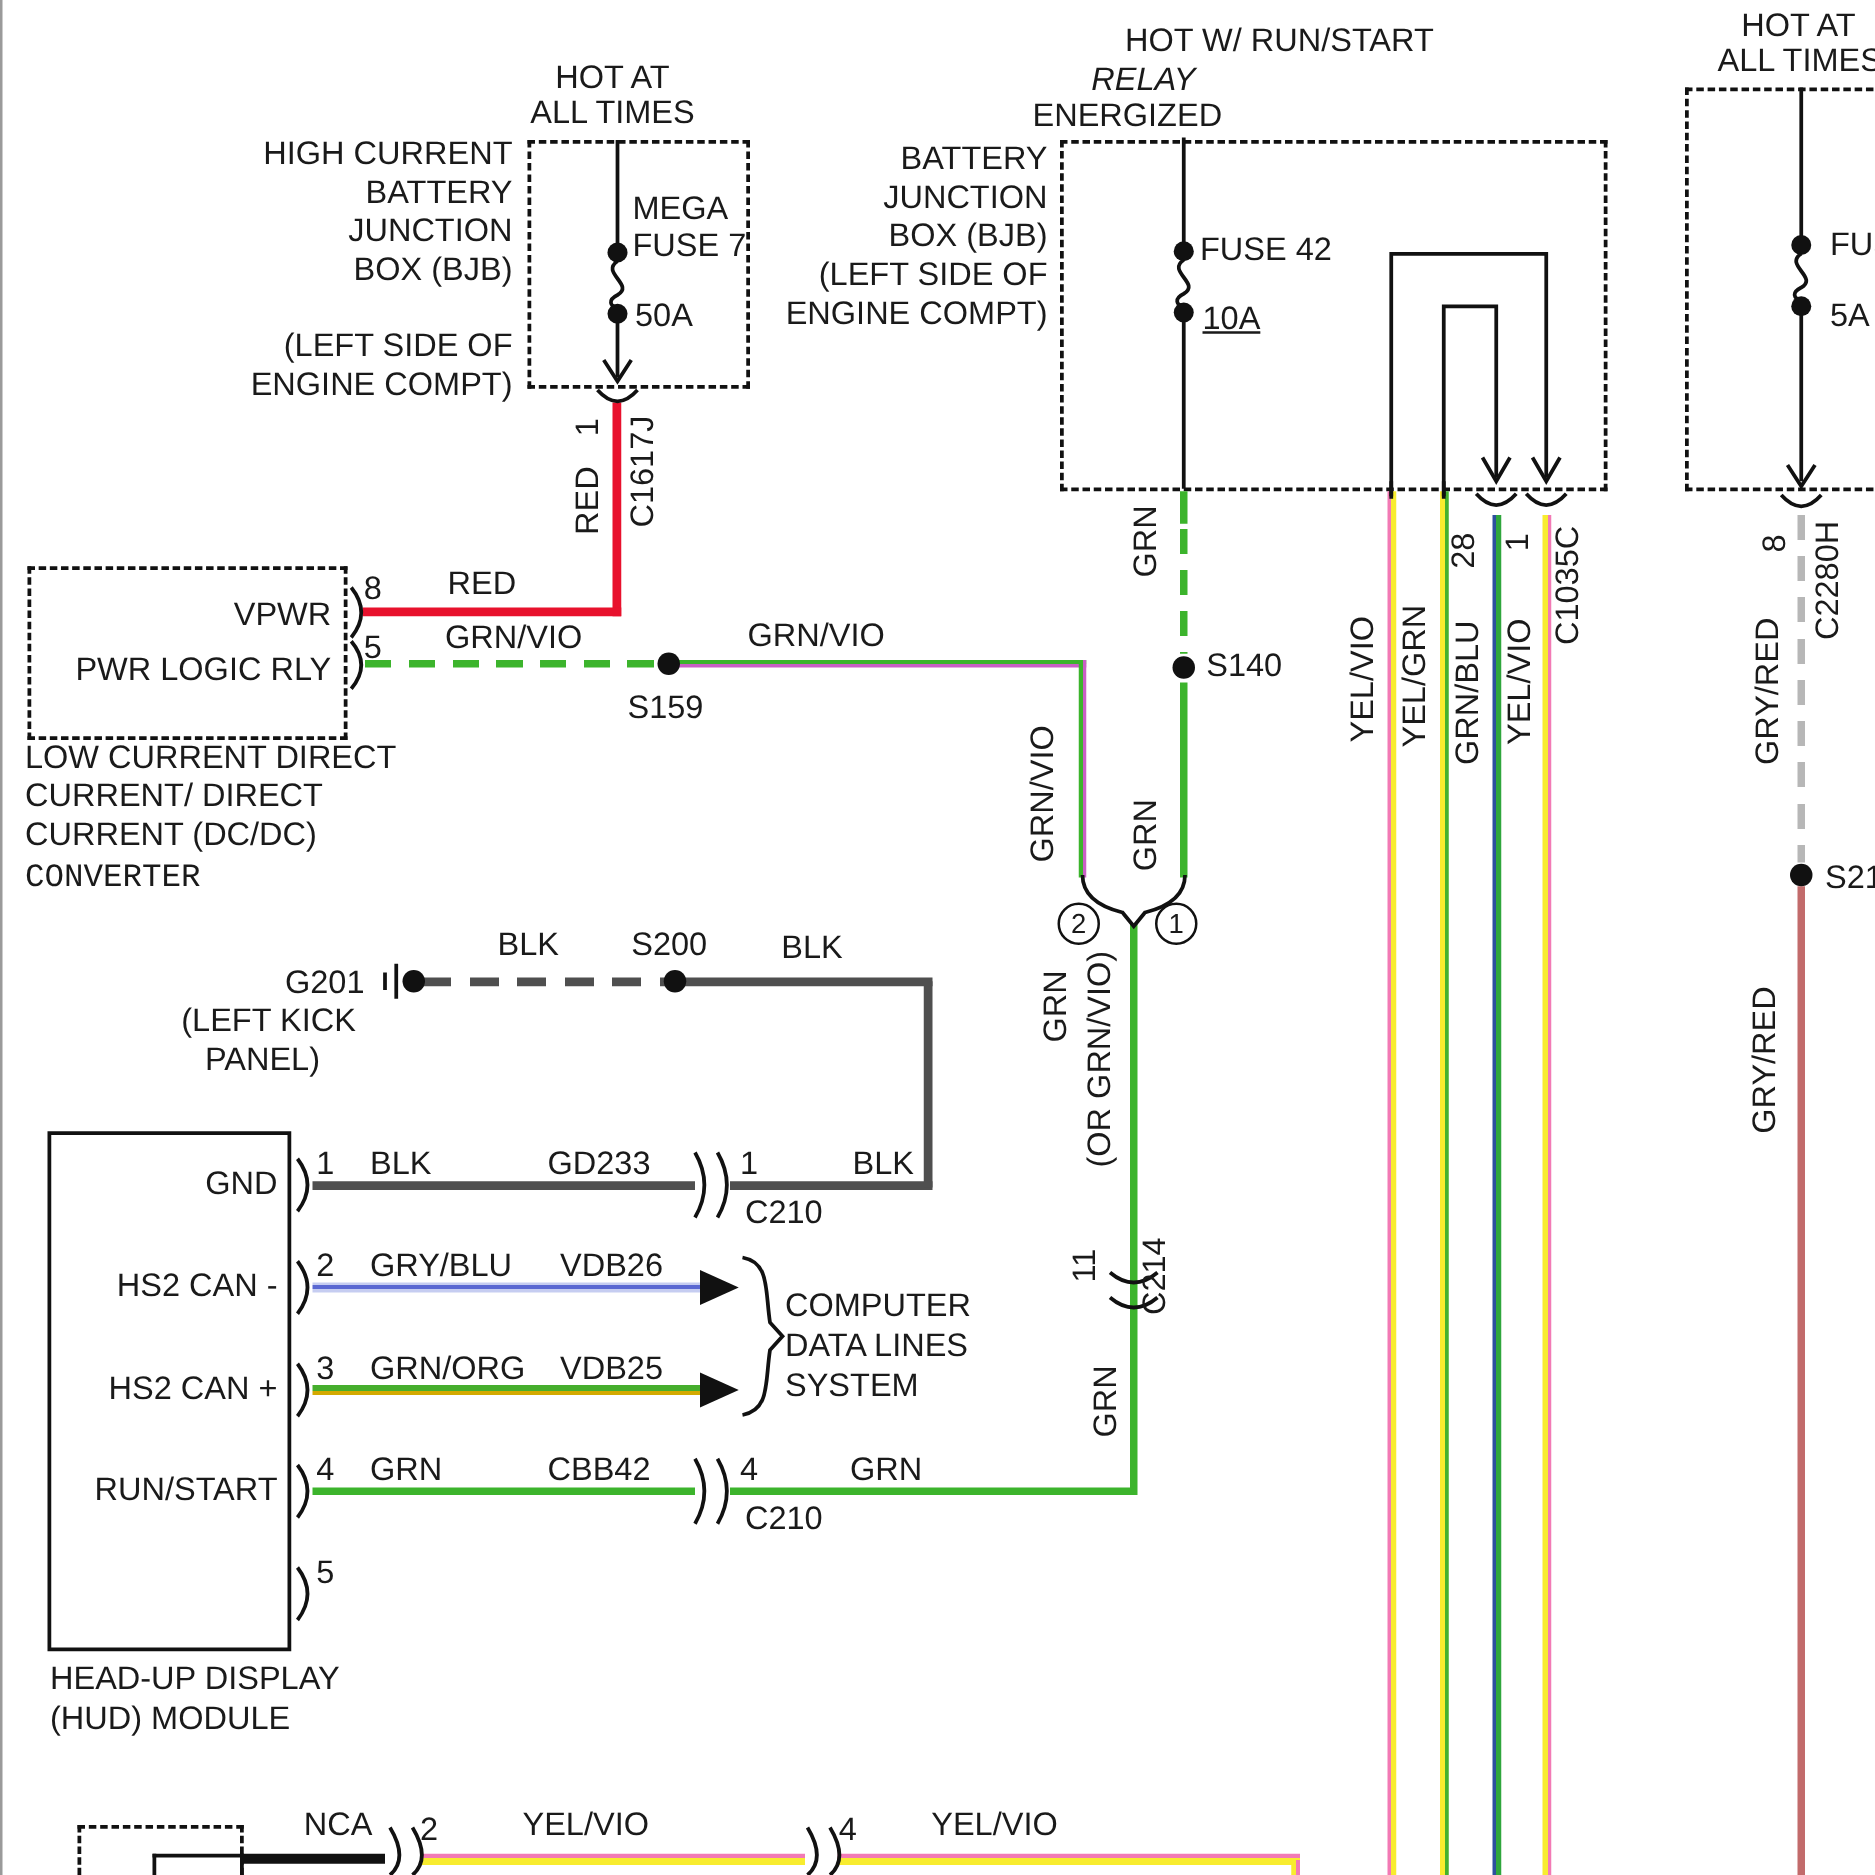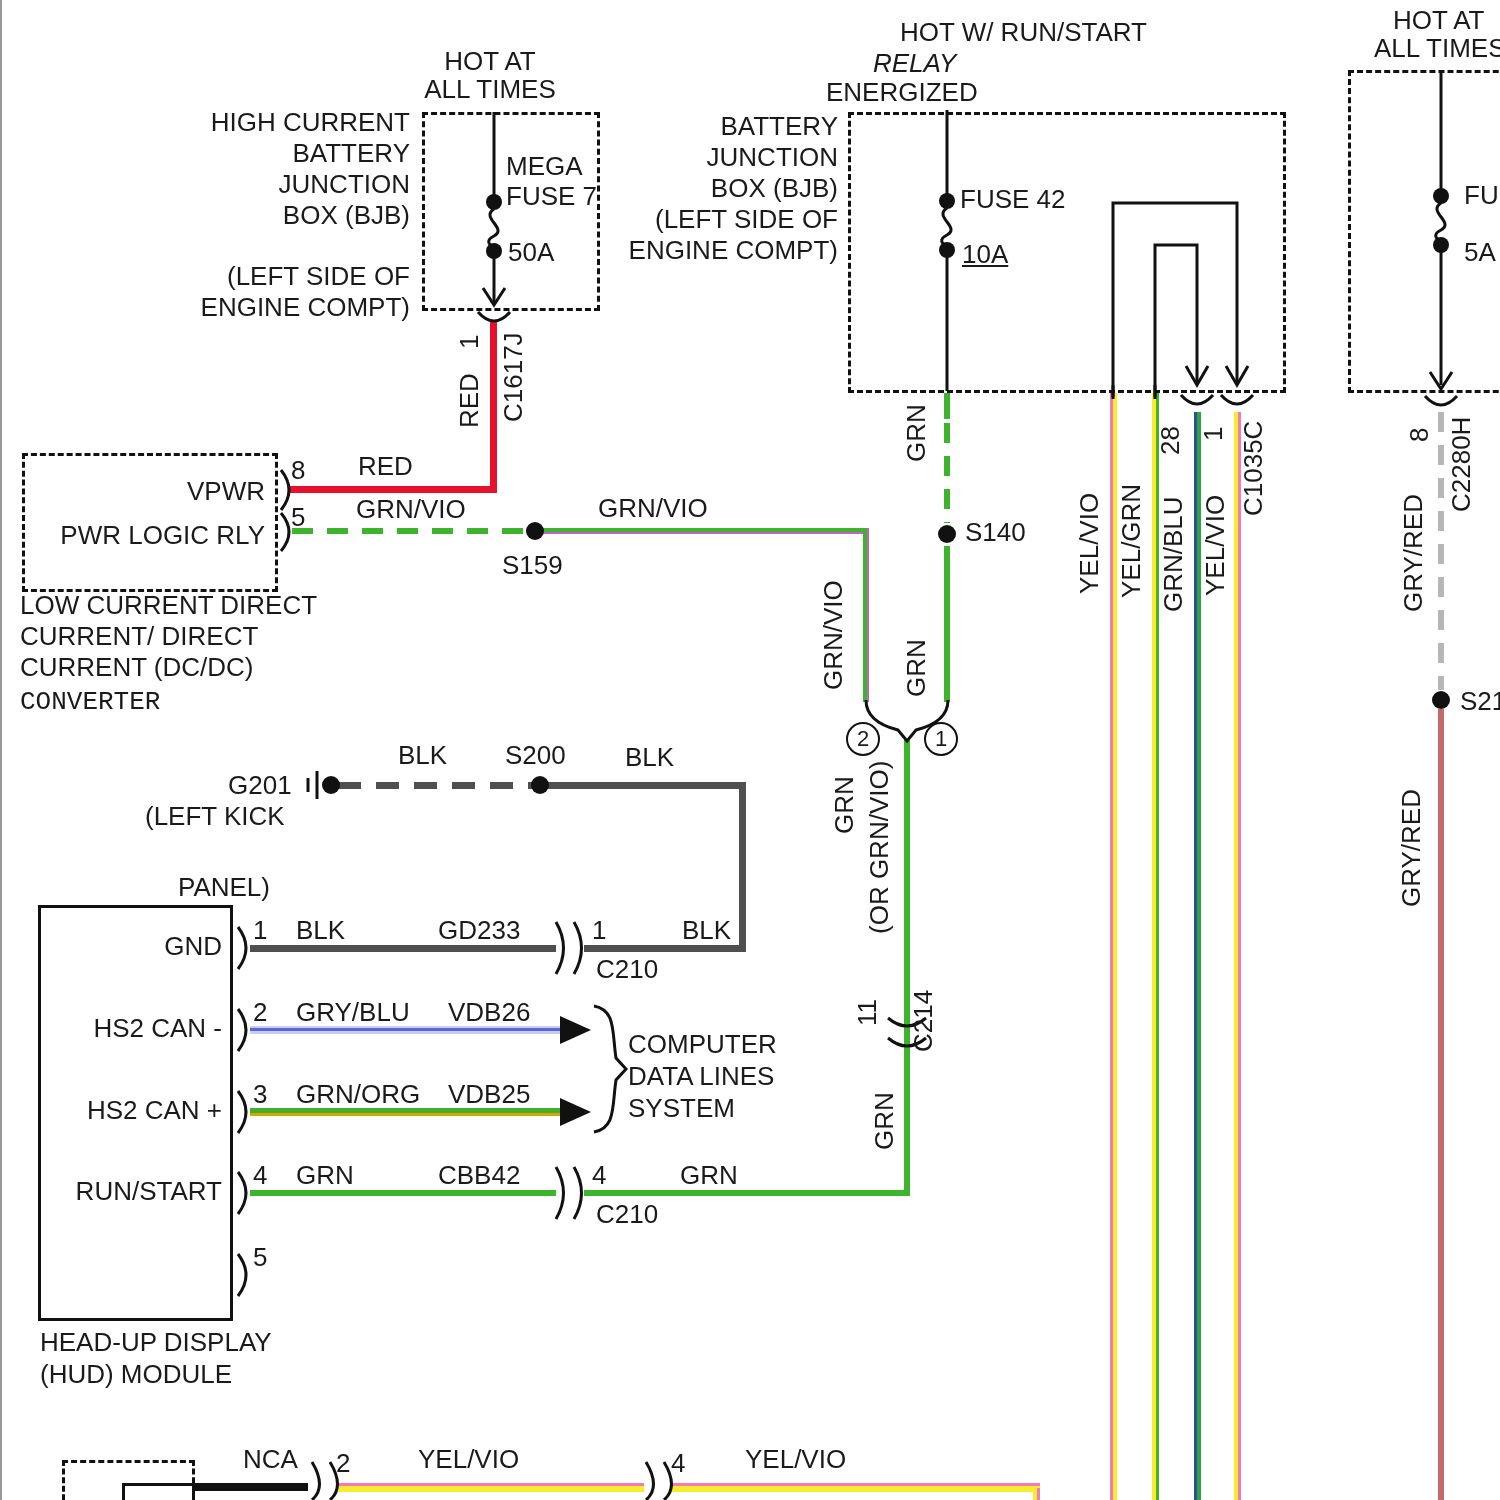--- a/index.html
+++ b/index.html
@@ -231,21 +231,21 @@
   <div class="vl" style="left:1202px;top:596px;">YEL/VIO</div>
 
   <div class="vl" style="left:831px;top:834px;">GRN</div>
   <div class="vl" style="left:866px;top:934px;">(OR GRN/VIO)</div>
   <div class="vl" style="left:854px;top:1026px;">11</div>
   <div class="vl" style="left:910px;top:1052px;">C214</div>
   <div class="vl" style="left:871px;top:1150px;">GRN</div>
 
   <div class="lb" style="left:228px;top:771px;">G201</div>
   <div class="lb" style="left:145px;top:802px;">(LEFT KICK</div>
-  <div class="lb" style="left:178px;top:833px;margin-top:40px;">PANEL)</div>
+  <div class="lb" style="left:164px;top:833px;">PANEL)</div>
   <div class="lb" style="left:398px;top:741px;">BLK</div>
   <div class="lb" style="left:505px;top:741px;">S200</div>
   <div class="lb" style="left:625px;top:743px;">BLK</div>
 
   <div class="lb" style="left:40px;top:932px;width:182px;text-align:right;">GND</div>
   <div class="lb" style="left:40px;top:1014px;width:182px;text-align:right;">HS2 CAN -</div>
   <div class="lb" style="left:40px;top:1096px;width:182px;text-align:right;">HS2 CAN +</div>
   <div class="lb" style="left:40px;top:1177px;width:182px;text-align:right;">RUN/START</div>
   <div class="lb" style="left:253px;top:916px;">1</div>
   <div class="lb" style="left:253px;top:998px;">2</div>

